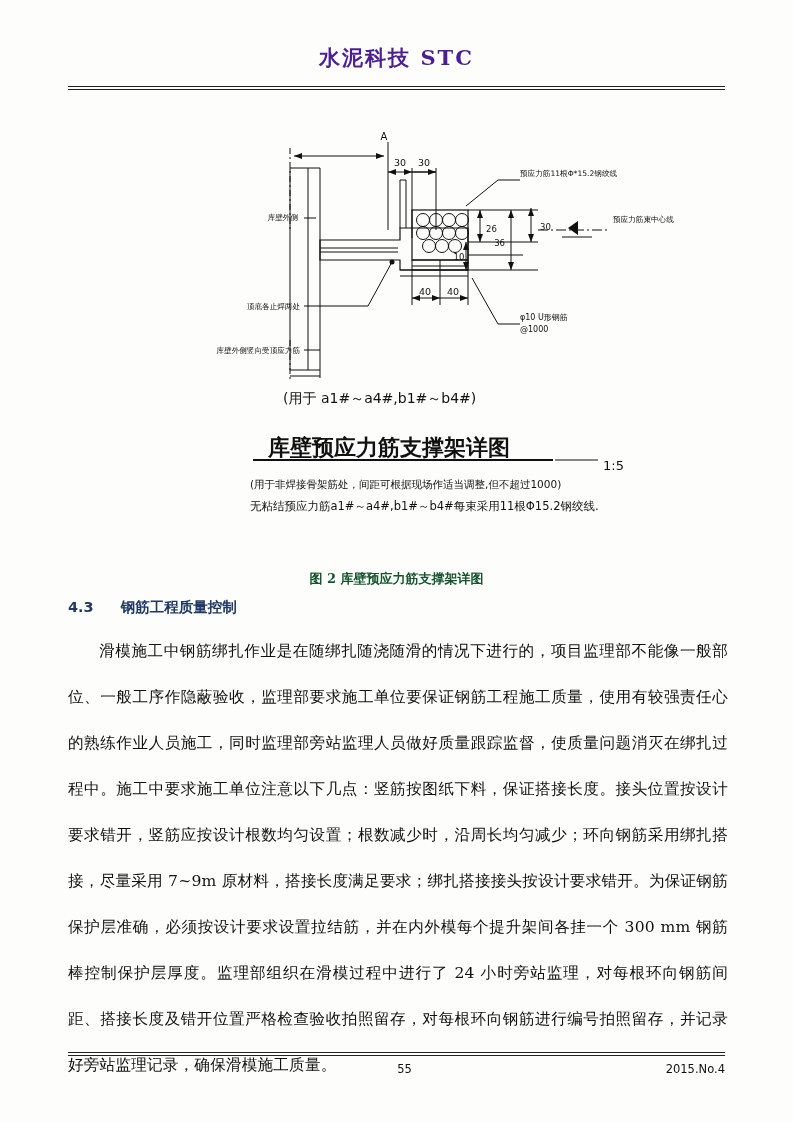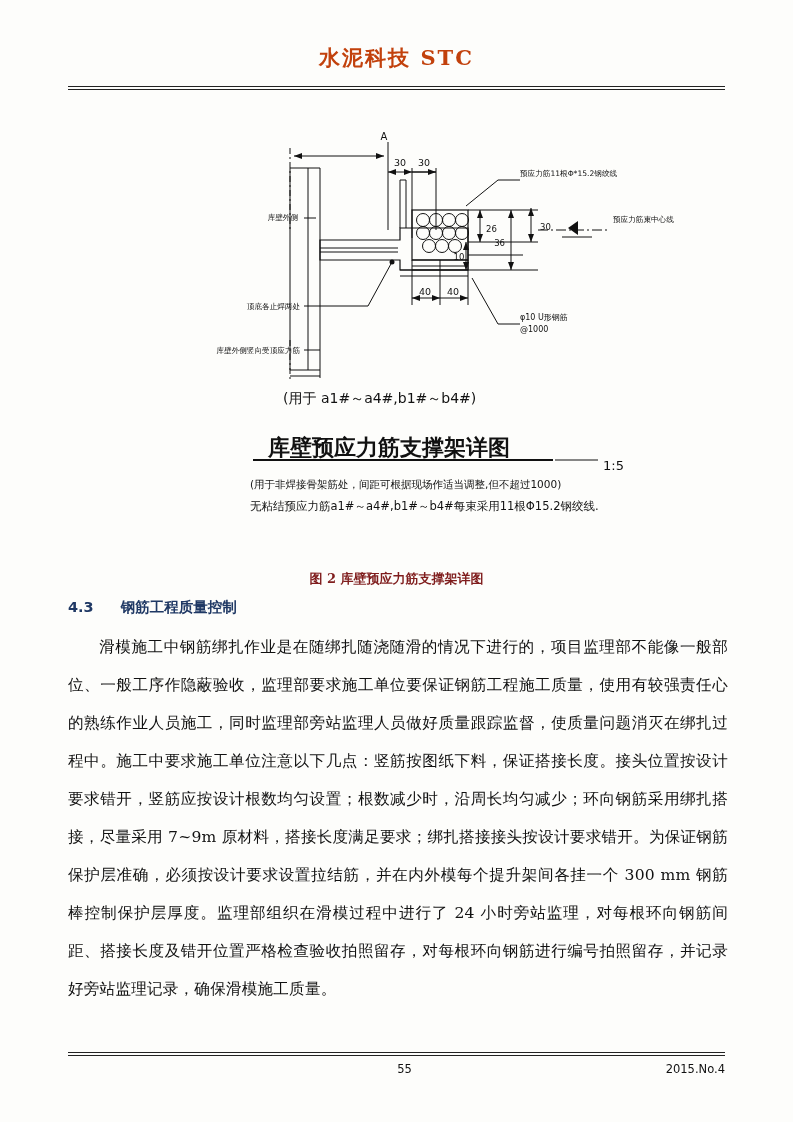--- a/index.html
+++ b/index.html
@@ -22,21 +22,21 @@
     left: 68px;
     top: 44px;
     width: 657px;
     text-align: center;
   }
   .header-title {
     font-family: "DejaVu Serif", serif;
     font-size: 21px;
     font-weight: bold;
     letter-spacing: 2px;
-    color: #c2410c;
+    color: #4c1d95;
   }
   .header-rule {
     position: absolute;
     left: 68px;
     top: 86px;
     width: 657px;
     height: 0;
     border-top: 1px solid #222;
   }
   .header-rule2 {
@@ -62,21 +62,21 @@
 
   .fig-caption {
     position: absolute;
     left: 68px;
     top: 570px;
     width: 657px;
     text-align: center;
     font-family: "DejaVu Serif", serif;
     font-size: 13px;
     font-weight: bold;
-    color: #7f1d1d;
+    color: #14532d;
   }
 
   
   .section-heading {
     position: absolute;
     left: 68px;
     top: 598px;
     font-family: "DejaVu Sans", sans-serif;
     font-size: 14.5px;
     font-weight: bold;
@@ -87,21 +87,21 @@
   }
 
   
   .body-text {
     position: absolute;
     left: 68px;
     top: 628px;
     width: 660px;
     font-family: "DejaVu Serif", serif;
     font-size: 15.6px;
-    line-height: 38px;
+    line-height: 46px;
     color: #111;
     text-align: justify;
     text-indent: 2em;
     letter-spacing: 0.2px;
   }
 
   
   .footer-rule {
     position: absolute;
     left: 68px;

